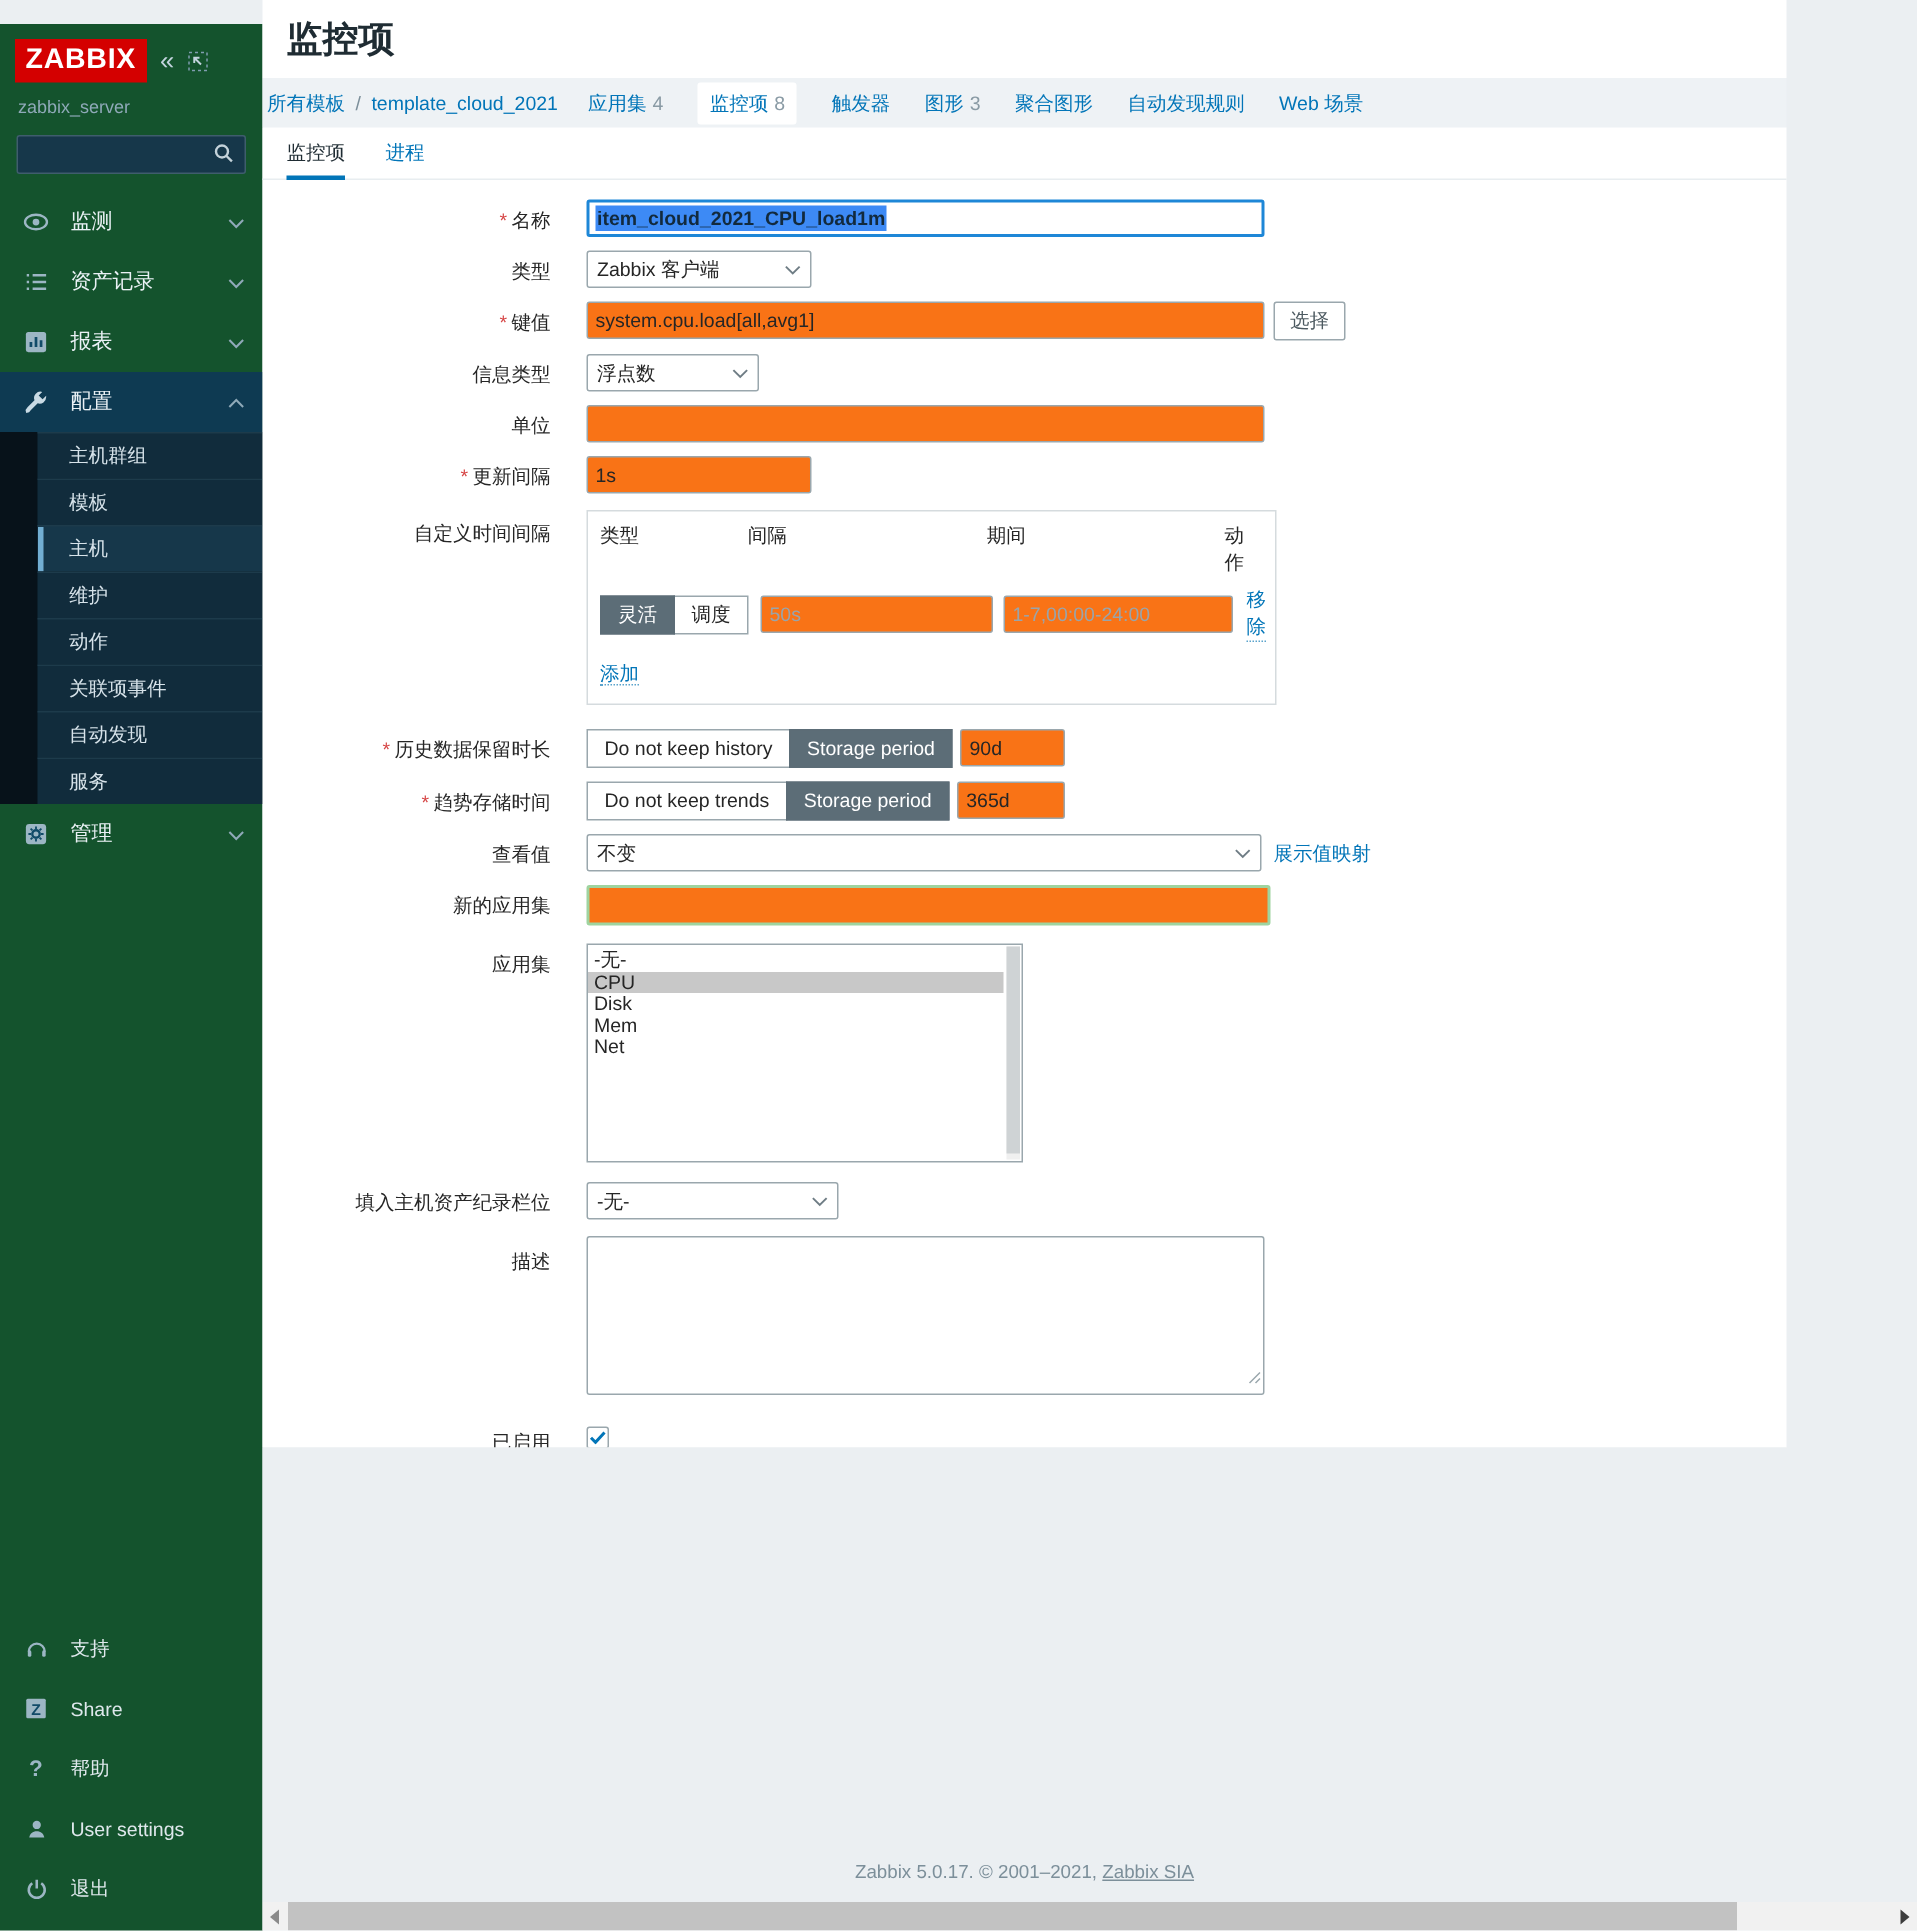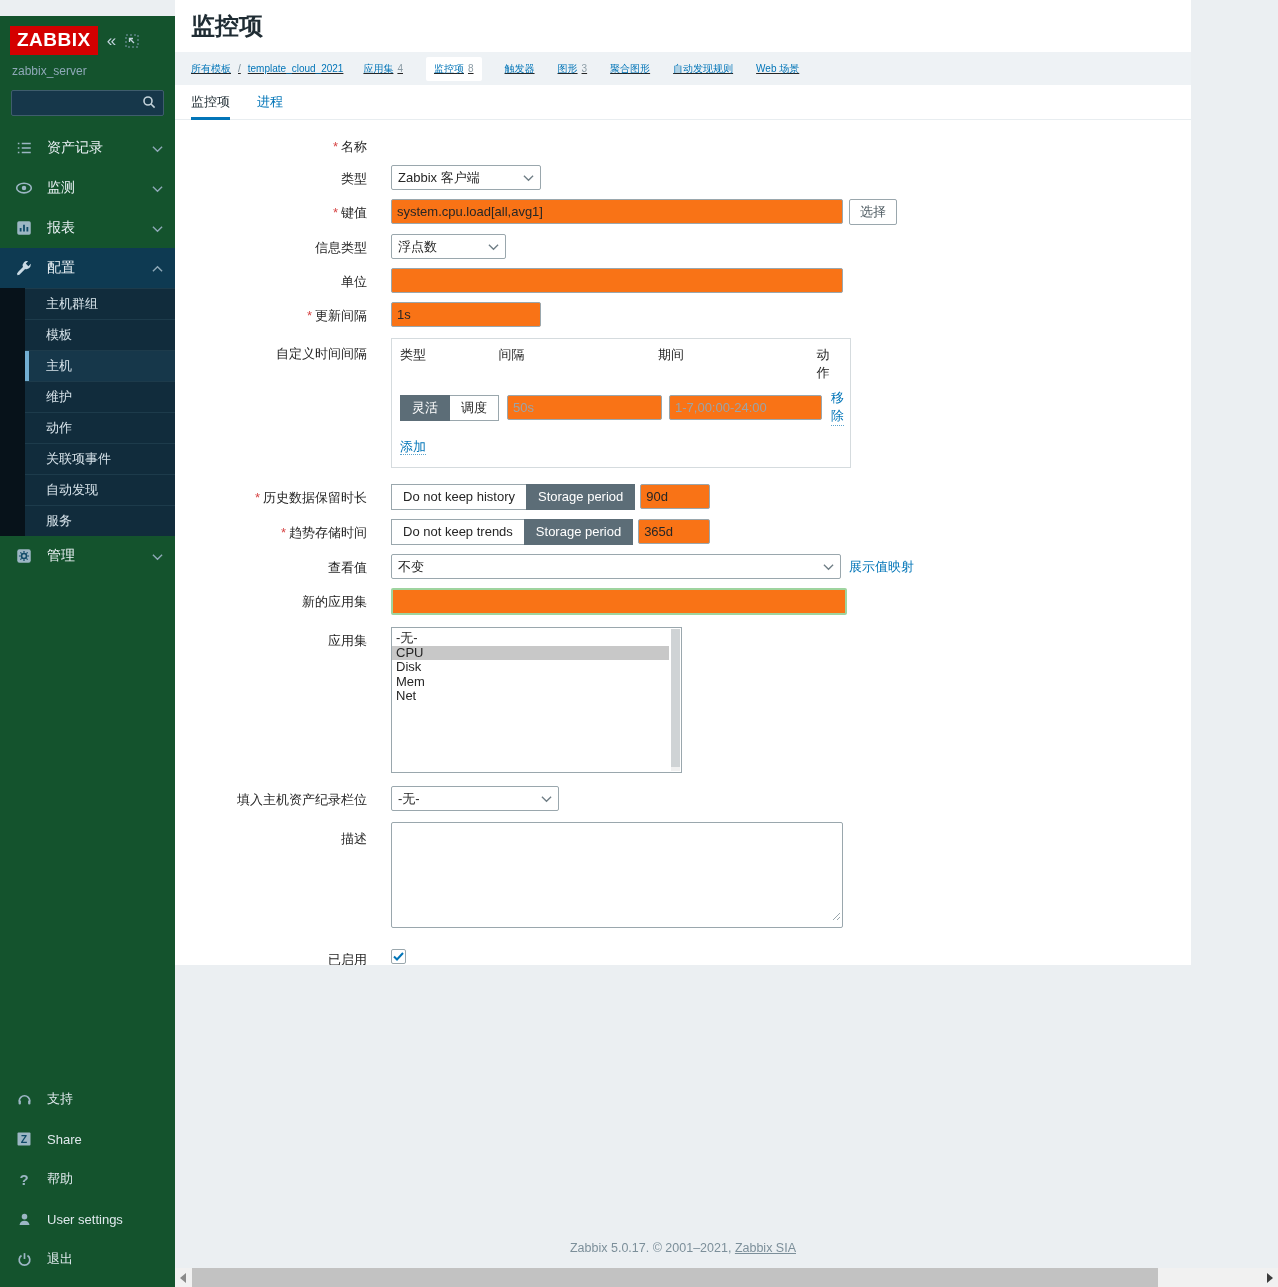--- a/index.html
+++ b/index.html
@@ -34,21 +34,21 @@
   .bottom-item { height:40px; display:flex; align-items:center; padding:0 14px;
                  gap:13px; font-size:13px; color:#dfe8ec; cursor:pointer; }
   .sidebar-bottom { padding-bottom:24px; }
 
   
   .main { position:absolute; left:175px; top:0; width:1016px; height:1287px; }
   .title-row { height:52px; background:#fff; display:flex; align-items:center;
                padding-left:16px; }
   .page-title { font-size:24px; color:#1f2c33; }
   .crumb-bar { height:33px; background:#eef2f5; display:flex; align-items:center;
-               padding:0 16px; font-size:10px;text-decoration:underline; }
+               padding:0 3px; font-size:13px; }
   .blink { color:#0275b8; cursor:pointer; }
   .crumb-sep { color:#7c8f9a; margin:0 7px; }
   .nav-links { display:flex; align-items:center; margin-left:20px; gap:23px; }
   .nav-link { color:#0275b8; cursor:pointer; white-space:nowrap; }
   .nav-link .cnt { color:#8a9ba5; margin-left:4px; }
   .nav-link.active-box { background:#fff; padding:5px 8px; border-radius:2px; }
   .tabs-row { height:35px; background:#fff; display:flex; align-items:stretch;
               padding:0 16px; gap:27px; border-bottom:1px solid #e8edf0; }
   .tab { display:flex; align-items:center; position:relative; color:#0275b8;
          cursor:pointer; }
@@ -147,38 +147,38 @@
       <svg width="16" height="16" viewBox="0 0 16 16">
           <circle cx="7" cy="7" r="4" fill="none" stroke="#c3d2da" stroke-width="1.6"></circle>
           <path d="M10 10l3.6 3.6" stroke="#c3d2da" stroke-width="1.6"></path>
         </svg>
     </span>
   </div>
 
   <div class="nav-item">
     <span class="micon">
       <svg width="18" height="18" viewBox="0 0 16 16">
-          <path d="M2.5 4h1.4M6 4h8M2.5 8h1.4M6 8h8M2.5 12h1.4M6 12h8" stroke="#9cb6c4" stroke-width="1.5"></path>
-        </svg>
-    </span>
-    <span>资产记录</span>
+          <ellipse cx="8" cy="8" rx="6.5" ry="4.3" fill="none" stroke="#9cb6c4" stroke-width="1.4"></ellipse>
+          <circle cx="8" cy="8" r="2" fill="#9cb6c4"></circle>
+        </svg>
+    </span>
+    <span>监测</span>
     <span class="chev">
       <svg width="11" height="8" viewBox="0 0 12 8">
           <path d="M1 1.5l5 5 5-5" fill="none" stroke="#8fa9b8" stroke-width="1.5"></path>
         </svg>
     </span>
   </div>
   <div class="nav-item">
     <span class="micon">
       <svg width="18" height="18" viewBox="0 0 16 16">
-          <ellipse cx="8" cy="8" rx="6.5" ry="4.3" fill="none" stroke="#9cb6c4" stroke-width="1.4"></ellipse>
-          <circle cx="8" cy="8" r="2" fill="#9cb6c4"></circle>
-        </svg>
-    </span>
-    <span>监测</span>
+          <path d="M2.5 4h1.4M6 4h8M2.5 8h1.4M6 8h8M2.5 12h1.4M6 12h8" stroke="#9cb6c4" stroke-width="1.5"></path>
+        </svg>
+    </span>
+    <span>资产记录</span>
     <span class="chev">
       <svg width="11" height="8" viewBox="0 0 12 8">
           <path d="M1 1.5l5 5 5-5" fill="none" stroke="#8fa9b8" stroke-width="1.5"></path>
         </svg>
     </span>
   </div>
   <div class="nav-item">
     <span class="micon">
       <svg width="18" height="18" viewBox="0 0 16 16">
           <rect x="2" y="2" width="12" height="12" rx="1.5" fill="#9cb6c4"></rect>
@@ -300,20 +300,25 @@
 
   <div class="tabs-row">
     <div class="tab active">监控项</div>
     <div class="tab">进程</div>
   </div>
 
   <div class="form-wrap">
 
     <div class="frow">
       <div class="flabel"><span class="req">*</span><span>名称</span></div>
+      <div class="ffield">
+        <div class="fake-input">
+          <span class="sel-text">item_cloud_2021_CPU_load1m</span>
+        </div>
+      </div>
     </div>
 
     <div class="frow">
       <div class="flabel">类型</div>
       <div class="ffield">
         <div class="select" style="width:150px;">
           <span>Zabbix 客户端</span>
           <svg width="11" height="8" viewBox="0 0 12 8">
               <path d="M1 1.5l5 5 5-5" fill="none" stroke="#6f7d85" stroke-width="1.4"></path>
             </svg>

